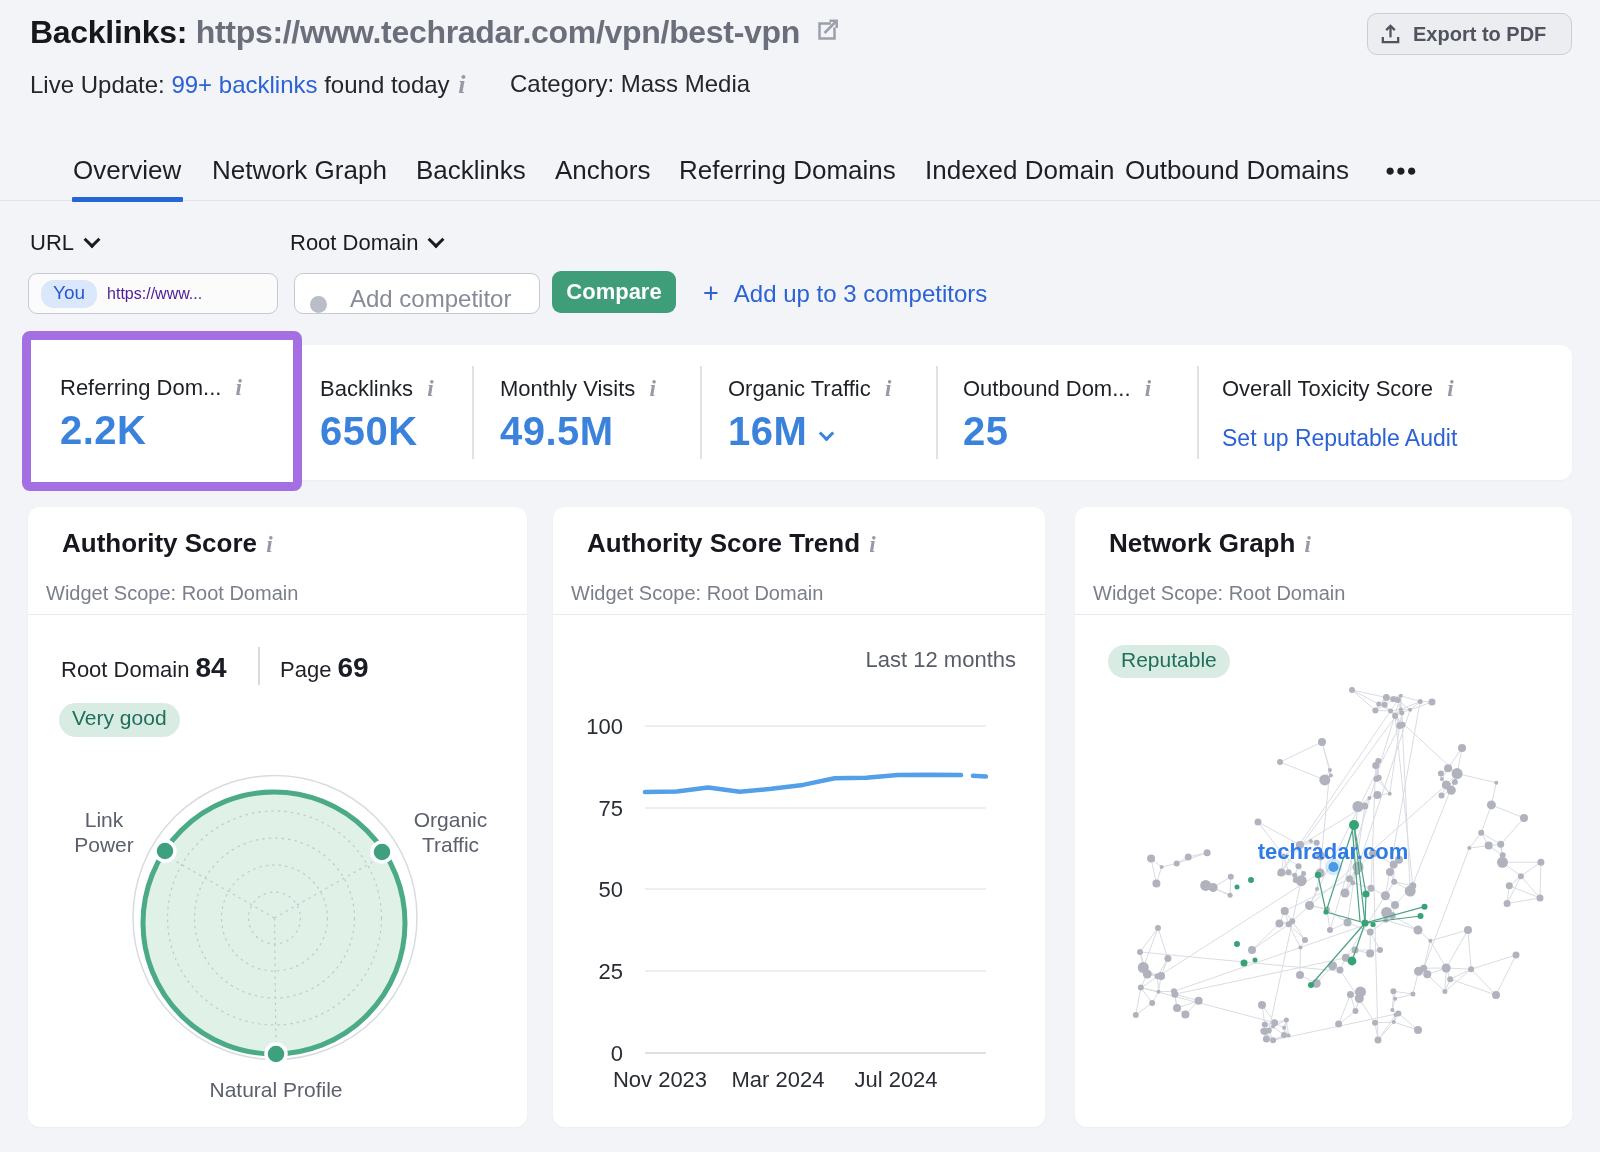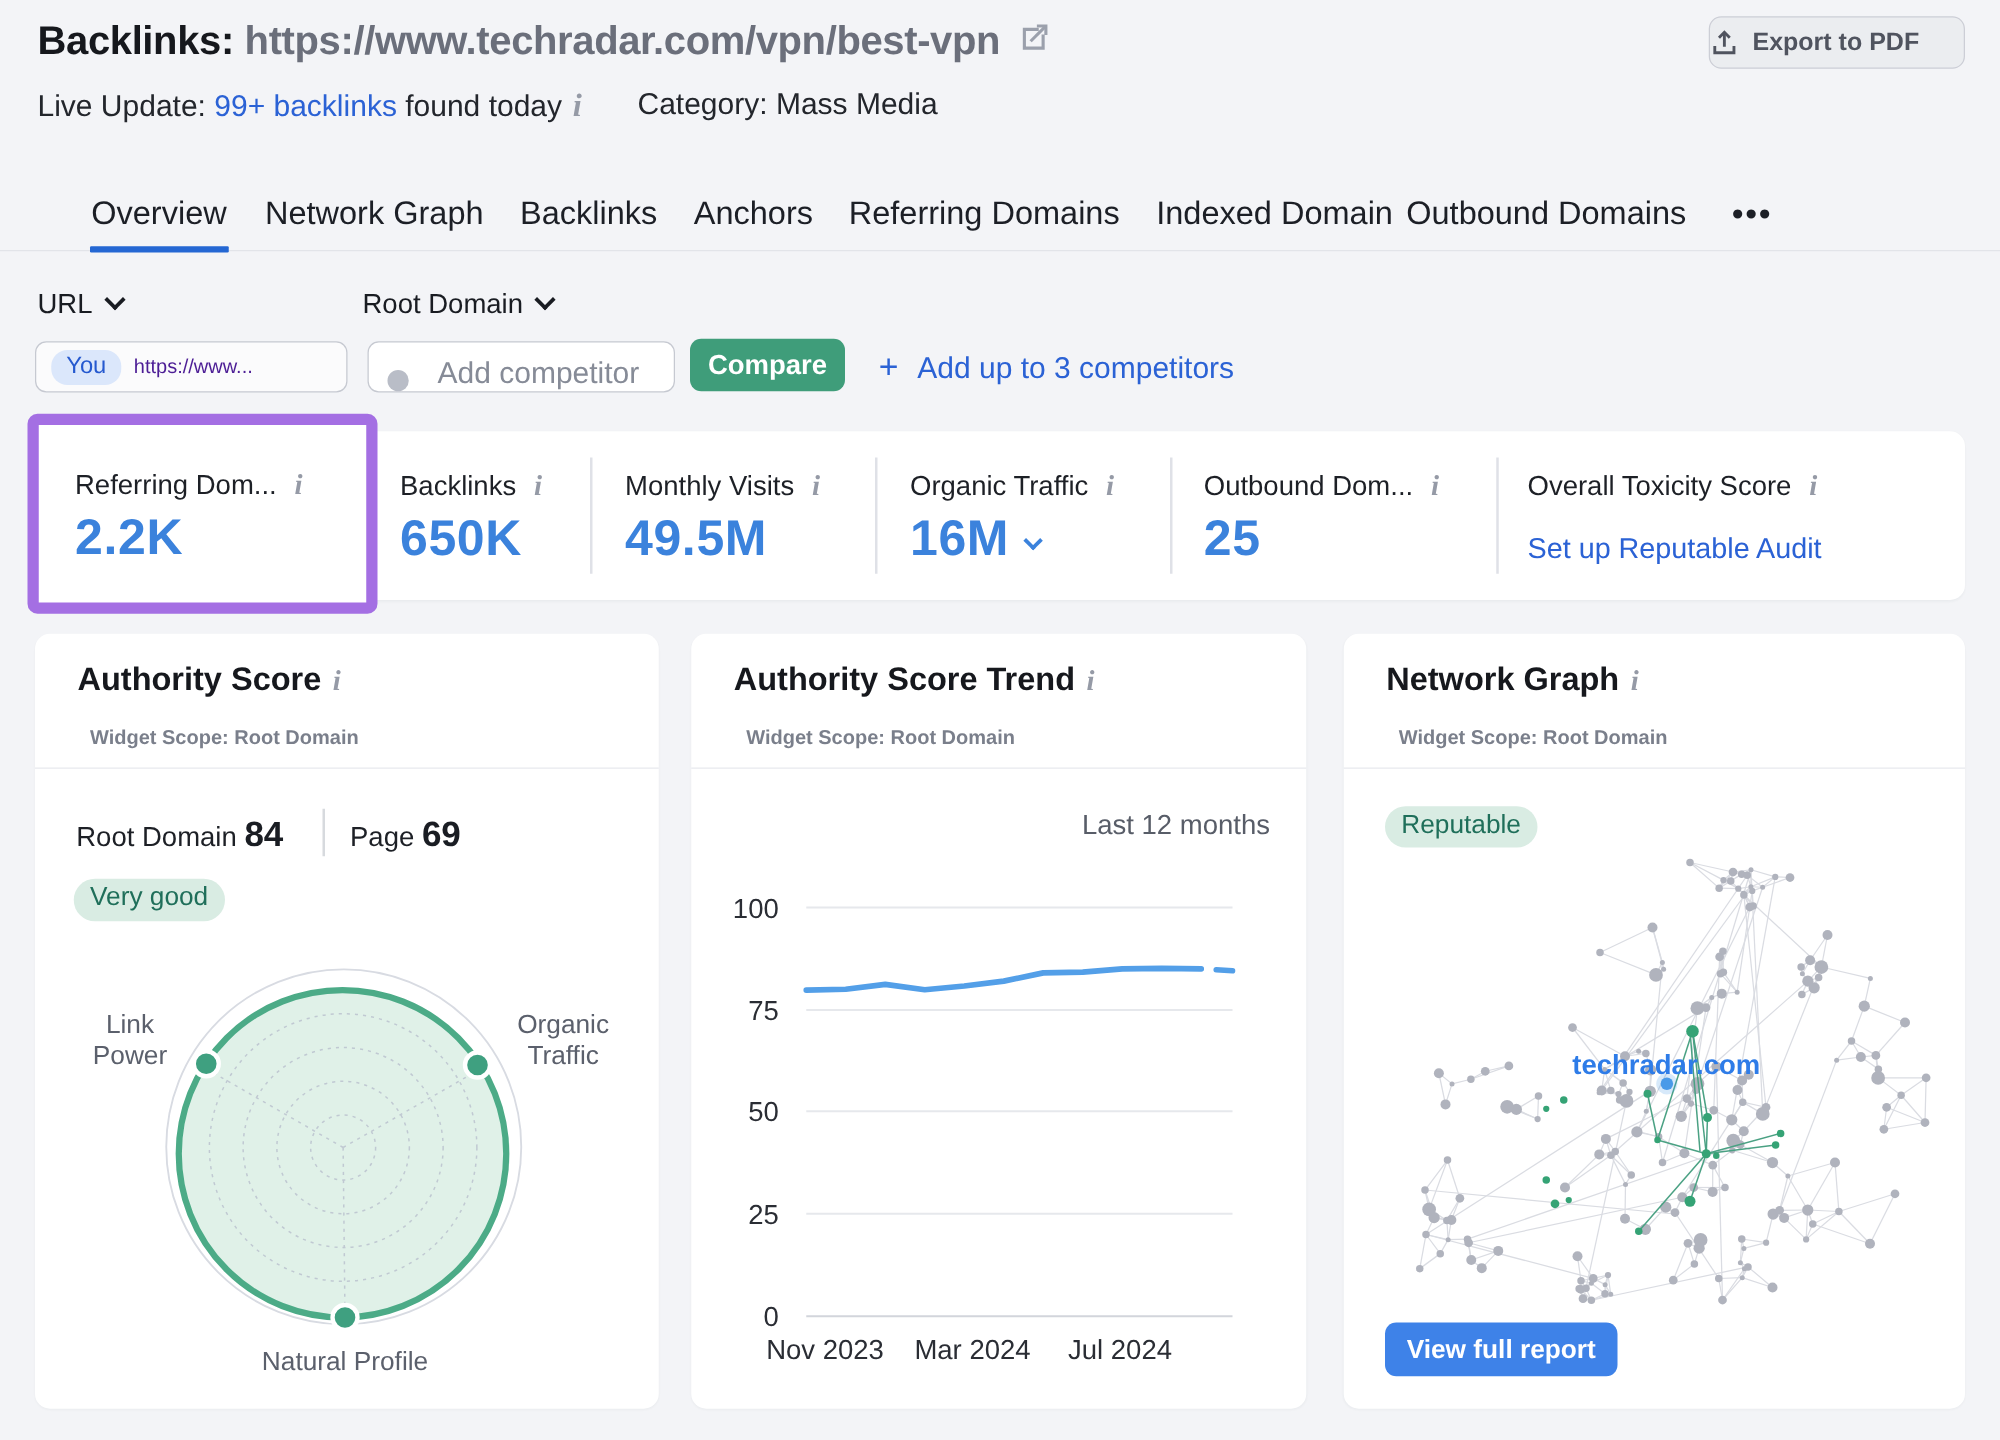--- a/index.html
+++ b/index.html
@@ -2,21 +2,21 @@
 <html><head>
 <meta charset="utf-8">
 <style>
 * { margin:0; padding:0; box-sizing:border-box; }
 html,body { width:1600px; height:1152px; }
 body { background:#f3f4f7; font-family:"Liberation Sans",sans-serif; position:relative; overflow:hidden; color:#1a1d23; }
 .abs { position:absolute; }
 h1 { position:absolute; left:30px; top:14px; font-size:32px; font-weight:700; color:#16181d; letter-spacing:-0.3px; }
 h1 .url { color:#6b6f7b; font-weight:700; }
 .extic { display:inline-block; vertical-align:0px; margin-left:8px; }
-.exportbtn { position:absolute; right:28px; top:13px; width:205px; height:42px; background:#ebedf0; border:1.5px solid #ccced6; border-radius:10px; color:#50545f; font-size:20px; font-weight:700; display:flex; align-items:center; justify-content:flex-start; gap:11px; }
+.exportbtn { position:absolute; right:28px; top:13px; width:205px; height:42px; background:#ebedf0; border:1.5px solid #ccced6; border-radius:10px; color:#50545f; font-size:20px; font-weight:700; display:flex; align-items:center; justify-content:flex-start; padding-left:11px; gap:11px; }
 .subrow { position:absolute; left:30px; top:70px; font-size:24px; color:#23262c; }
 .subrow a { color:#2b62d5; text-decoration:none; }
 .infoi { display:inline-block; font-family:"Liberation Serif",serif; font-style:italic; font-weight:700; color:#959aa6; font-size:1.05em; padding:0 2px; }
 .cat { position:absolute; left:510px; top:70px; font-size:24px; color:#23262c; }
 .tabs { position:absolute; left:0; top:150px; width:1600px; height:51px; border-bottom:1px solid #e2e4e9; }
 .tab { position:absolute; top:5px; font-size:26px; color:#1c1f26; white-space:nowrap;margin-left:44px; }
 .tab.active::after { content:""; position:absolute; left:-1px; right:-2px; bottom:-16px; height:5px; background:#2467d3; border-radius:1px; }
 .dots { letter-spacing:0.5px; font-weight:700; font-size:17px !important; top:11px !important; }
 .flabel { position:absolute; top:230px; font-size:22px; color:#191c22; }
 .chev { display:inline-block; width:12px; height:12px; border-right:3px solid #191c22; border-bottom:3px solid #191c22; transform:rotate(45deg) translate(-3px,-3px); margin-left:12px; }
@@ -32,21 +32,21 @@
 .statscard { position:absolute; left:28px; top:345px; width:1544px; height:135px; background:#fff; border-radius:12px; box-shadow:0 1px 2px rgba(30,40,60,0.04); }
 .statdiv { position:absolute; top:21px; width:1.5px; height:93px; background:#dfe1e7; }
 .stat { position:absolute; top:0; }
 .stat .lbl { position:absolute; top:30px; left:0; font-size:22px; color:#1d2026; white-space:nowrap; }
 .stat .val { position:absolute; top:64px; left:0; font-size:40px; font-weight:700; color:#3b82dc; white-space:nowrap; letter-spacing:0.5px; }
 .stat .lnk { position:absolute; top:80px; left:0; font-size:23px; color:#2b62d5; white-space:nowrap; }
 .purplebox { position:absolute; left:22px; top:331px; width:280px; height:160px; border:9px solid #a46fe3; border-radius:8px; background:#fff; z-index:5; }
 .vchev { display:inline-block; width:11px; height:11px; border-right:3.5px solid #3b82dc; border-bottom:3.5px solid #3b82dc; transform:rotate(45deg); margin-left:14px; vertical-align:6px; }
 .card { position:absolute; top:507px; height:620px; background:#fff; border-radius:12px; box-shadow:0 1px 2px rgba(30,40,60,0.04); }
 .card h2 { position:absolute; left:34px; top:21px; font-size:26px; font-weight:700; color:#16181d; }
-.card .scope { position:absolute; left:44px; top:75px; font-size:16px; color:#7a7f8b; font-weight:700; }
+.card .scope { position:absolute; left:18px; top:75px; font-size:20px; color:#7a7f8b; font-weight:400; }
 .card .hdiv { position:absolute; left:0; top:107px; width:100%; height:1px; background:#e7e9ee; }
 #card1 { left:28px; width:499px; }
 #card2 { left:553px; width:492px; }
 #card3 { left:1075px; width:497px; }
 .asrow { position:absolute; top:147px; font-size:22px; color:#1d2026; line-height:1; }
 .asrow b { font-size:28px; font-weight:700; color:#1a1d23; }
 .asdiv { position:absolute; left:230px; top:140px; width:1.5px; height:38px; background:#d7dade; }
 .badge { position:absolute; border-radius:17px; background:#d9ece3; color:#1f6f5a; font-size:21px; padding:3px 13px 6px; }
 .lbl2 { position:absolute; font-size:21px; color:#5b606c; text-align:center; line-height:1.2; }
 .viewbtn { position:absolute; left:33px; top:551px; width:186px; height:43px; background:#3e82e8; border-radius:9px; color:#fff; font-size:21px; font-weight:700; display:flex; align-items:center; justify-content:center; }
@@ -746,14 +746,13 @@
       <circle cx="349.5" cy="399.7" r="3"></circle>
       <circle cx="345.5" cy="409" r="3"></circle>
       <circle cx="277" cy="454" r="4.4"></circle>
       <circle cx="236" cy="478" r="3"></circle>
     </g>
     <circle cx="258.5" cy="360" r="8.5" fill="#4a9ae8" fill-opacity="0.22"></circle>
     <circle cx="258.5" cy="360" r="5" fill="#4a9ae8"></circle>
     <text x="258" y="352" font-size="22" font-weight="bold" fill="#2e7ce8" text-anchor="middle" font-family="Liberation Sans">techradar.com</text>
   </svg>
   <div class="badge" style="left:33px; top:138px;">Reputable</div>
-  <div class="viewbtn">View full report</div>
 </div>
 
 </body></html>

